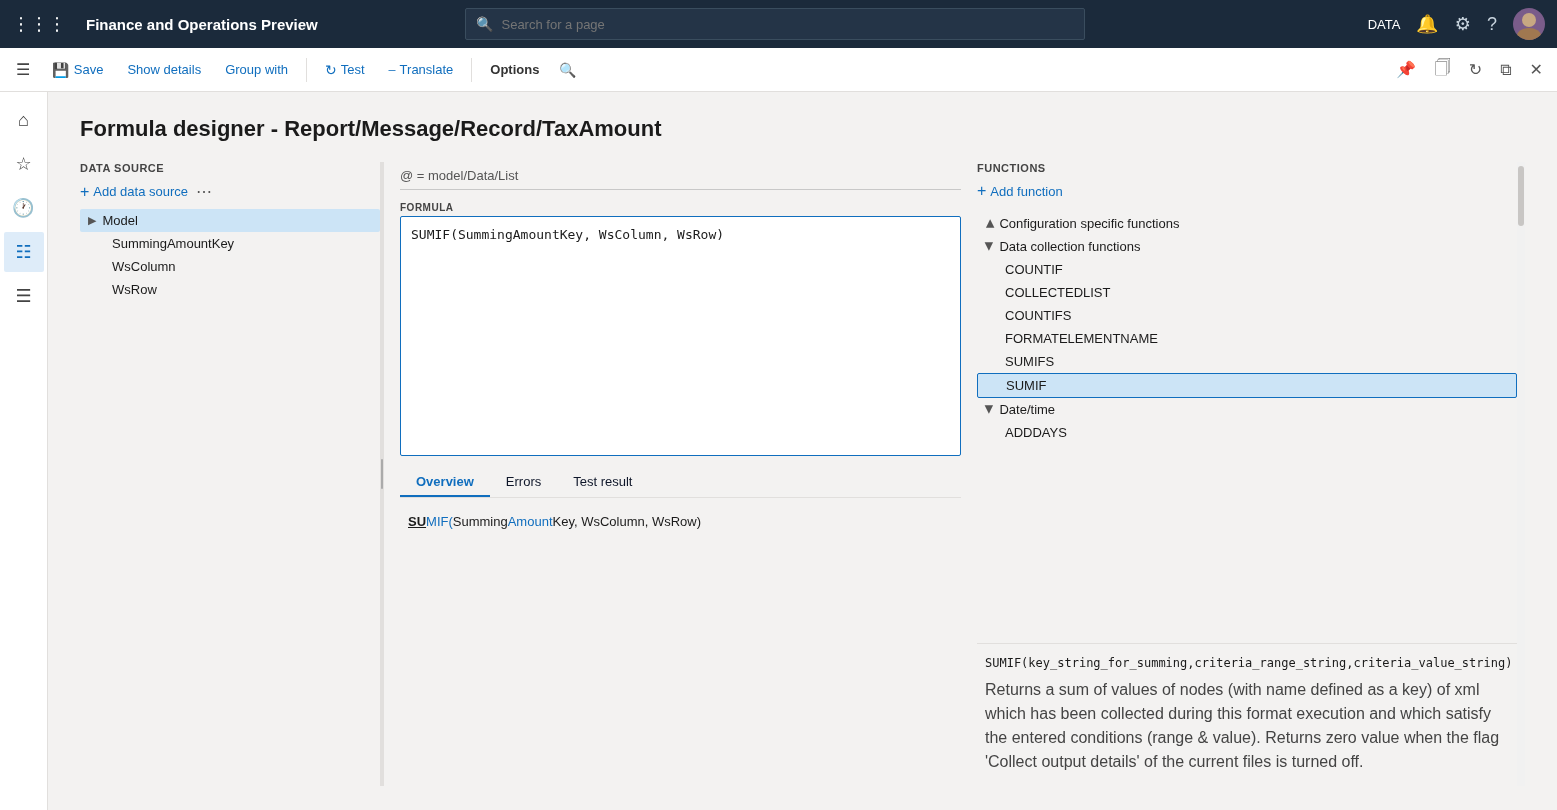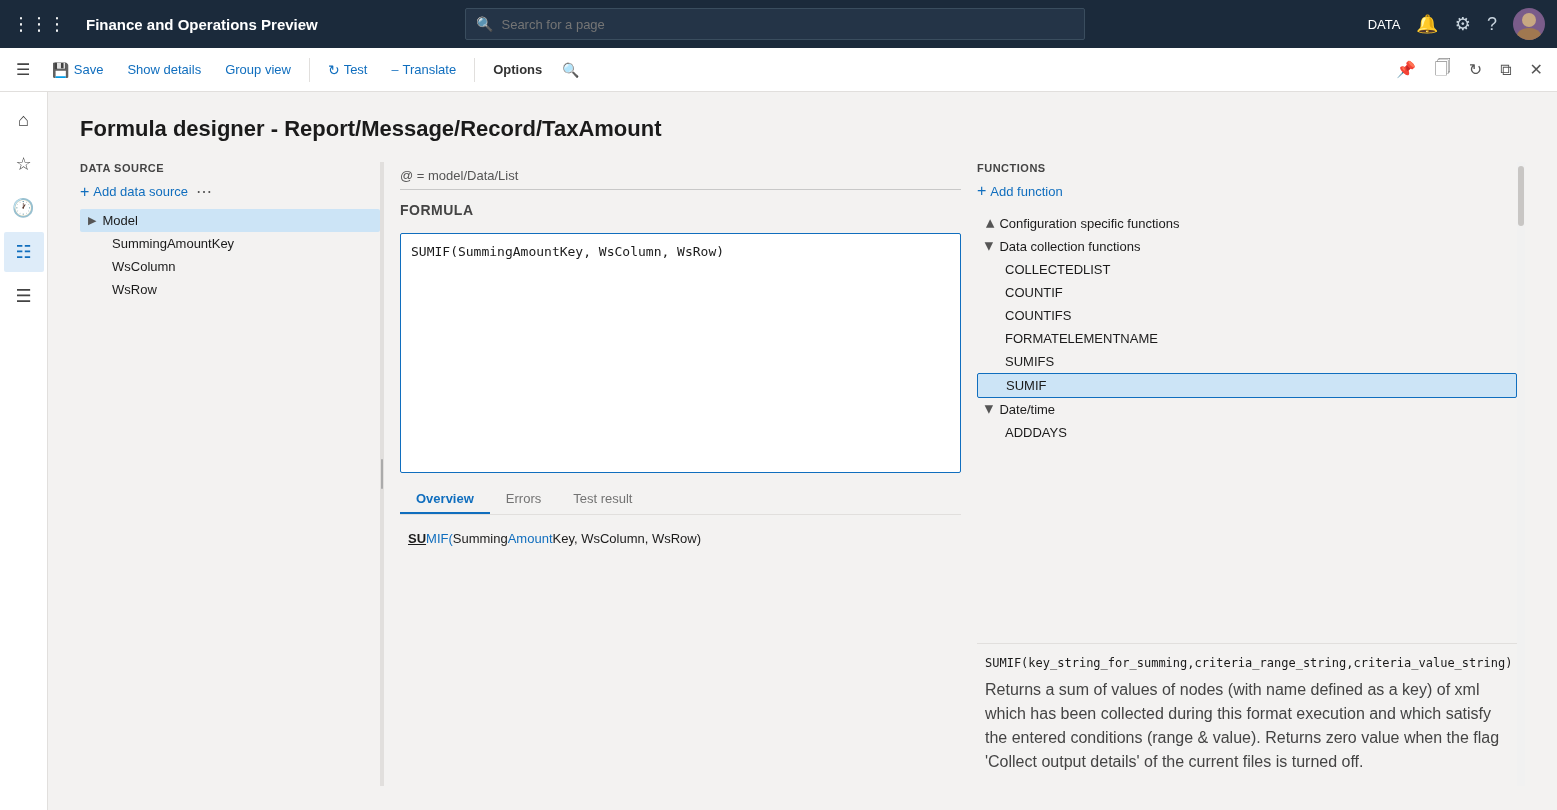--- a/index.html
+++ b/index.html
@@ -200,26 +200,26 @@
 
     .formula-path {
       font-size: 13px;
       color: #555;
       padding: 6px 0;
       border-bottom: 1px solid #c8c8c8;
       margin-bottom: 12px;
     }
 
     .formula-label {
-      font-size: 14px;
+      font-size: 10px;
       font-weight: 700;
       color: #444;
       text-transform: uppercase;
       letter-spacing: 0.5px;
-      margin-bottom: 15px;
+      margin-bottom: 3px;
     }
 
     .formula-textarea {
       width: 100%;
       height: 240px;
       border: 1px solid #106ebe;
       border-radius: 2px;
       padding: 10px;
       font-size: 13px;
       font-family: 'Consolas', monospace;
@@ -233,21 +233,21 @@
       display: flex;
       gap: 0;
       margin-top: 12px;
       border-bottom: 1px solid #e1dfdd;
       margin-bottom: 12px;
     }
     .bottom-tab {
       padding: 6px 16px;
       cursor: pointer;
       font-size: 13px;
-      color: #737373;
+      color: #0f172a;
       border-bottom: 2px solid transparent;
     }
     .bottom-tab.active {
       color: #106ebe;
       border-bottom: 2px solid #106ebe;
       font-weight: 600;
     }
 
     .formula-overview {
       font-size: 13px;
@@ -363,21 +363,21 @@
 <div class="command-bar">
   <span class="hamburger">☰</span>
   <button class="cmd-btn">
     <span class="cmd-icon">💾</span>
     <span>Save</span>
   </button>
   <button class="cmd-btn">
     <span>Show details</span>
   </button>
   <button class="cmd-btn">
-    <span>Group view</span>
+    <span>Group with</span>
   </button>
   <div class="cmd-separator"></div>
   <button class="cmd-btn">
     <span class="cmd-icon">↻</span>
     <span>Test</span>
   </button>
   <button class="cmd-btn">
     <span class="cmd-icon">⎯</span>
     <span>Translate</span>
   </button>
@@ -464,22 +464,22 @@
 
           <div class="func-group collapsed">
             <span class="expand-arrow">▶</span>
             <span>Configuration specific functions</span>
           </div>
 
           <div class="func-group">
             <span class="expand-arrow" style="transform:rotate(90deg); display:inline-block;">▶</span>
             <span>Data collection functions</span>
           </div>
+          <div class="func-item">COUNTIF</div>
           <div class="func-item">COLLECTEDLIST</div>
-          <div class="func-item">COUNTIF</div>
           <div class="func-item">COUNTIFS</div>
           <div class="func-item">FORMATELEMENTNAME</div>
           <div class="func-item">SUMIFS</div>
           <div class="func-item selected">SUMIF</div>
 
           <div class="func-group">
             <span class="expand-arrow" style="transform:rotate(90deg); display:inline-block;">▶</span>
             <span>Date/time</span>
           </div>
           <div class="func-item">ADDDAYS</div>

